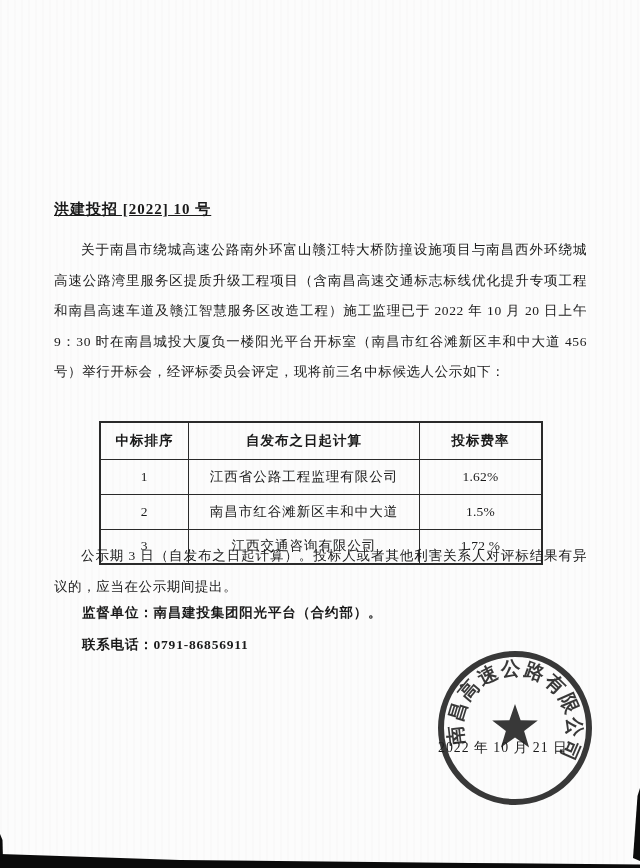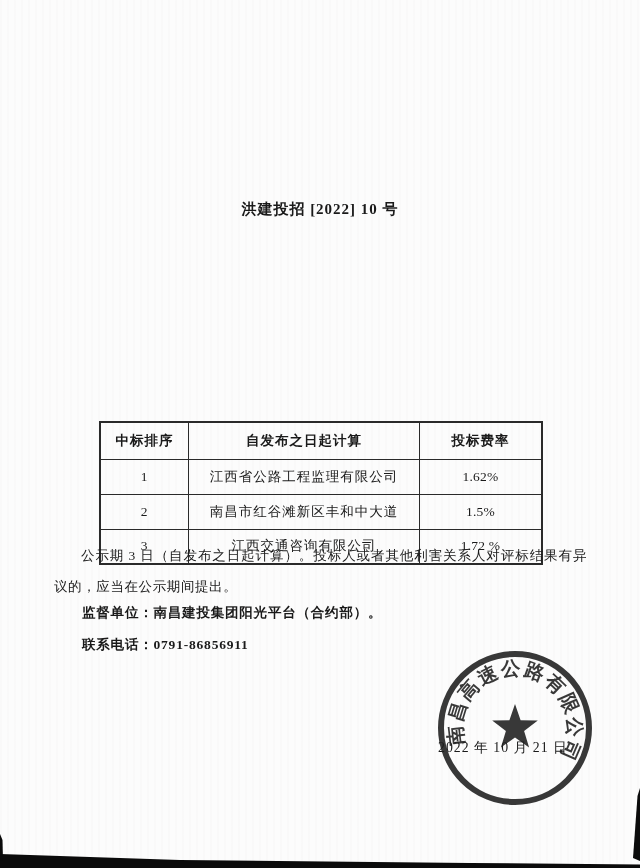--- a/index.html
+++ b/index.html
@@ -15,21 +15,21 @@
     background:
       repeating-linear-gradient(90deg, rgba(120,100,100,0.018) 0 2px, rgba(0,0,0,0) 2px 7px),
       #fcfcfc;
   }
   .title{position:absolute;left:54px;top:56px;width:532px;
          font-size:17px;font-weight:bold;letter-spacing:0.5px;}
   .title .tline{height:34px;line-height:34px;white-space:nowrap;}
   .title .jline{text-align:justify;text-align-last:justify;}
   .title .cline{text-align:center;}
   .doc-number{position:absolute;left:54px;top:194px;width:532px;height:30px;line-height:30px;
-              text-align:center;font-size:15px;font-weight:bold;letter-spacing:1px;}
+              font-size:15px;font-weight:bold;letter-spacing:1px;text-decoration:underline;}
   .para{position:absolute;left:54px;width:533px;font-size:13.5px;line-height:30.5px;
         text-align:justify;text-align-last:left;text-indent:2em;letter-spacing:0.6px;}
   .para1{top:235px;}
   .para2{top:541px;}
   table.bids{position:absolute;left:99px;top:390px;width:444px;border-collapse:collapse;
              font-size:13.5px;letter-spacing:1px;margin-top:31px;}
   table.bids th,table.bids td{border:1px solid #2a2a2a;text-align:center;vertical-align:middle;}
   table.bids{border:2px solid #2a2a2a;}
   table.bids th{height:37px;font-weight:bold;}
   table.bids td{height:35px;font-weight:normal;}
@@ -49,20 +49,21 @@
   .edges{position:absolute;left:0;top:0;width:640px;height:868px;pointer-events:none;}
 </style>
 </head>
 <body>
 
 <div class="page">
 
 
   <div class="doc-number">洪建投招 [2022] 10 号</div>
 
+  <p class="para para1">关于南昌市绕城高速公路南外环富山赣江特大桥防撞设施项目与南昌西外环绕城高速公路湾里服务区提质升级工程项目（含南昌高速交通标志标线优化提升专项工程和南昌高速车道及赣江智慧服务区改造工程）施工监理已于 2022 年 10 月 20 日上午 9：30 时在南昌城投大厦负一楼阳光平台开标室（南昌市红谷滩新区丰和中大道 456 号）举行开标会，经评标委员会评定，现将前三名中标候选人公示如下：</p>
 
   <table class="bids">
     <colgroup>
       <col class="col-rank">
         <col class="col-name">
         <col class="col-rate">
     </colgroup>
     <thead>
       <tr>
         <th>中标排序</th>

